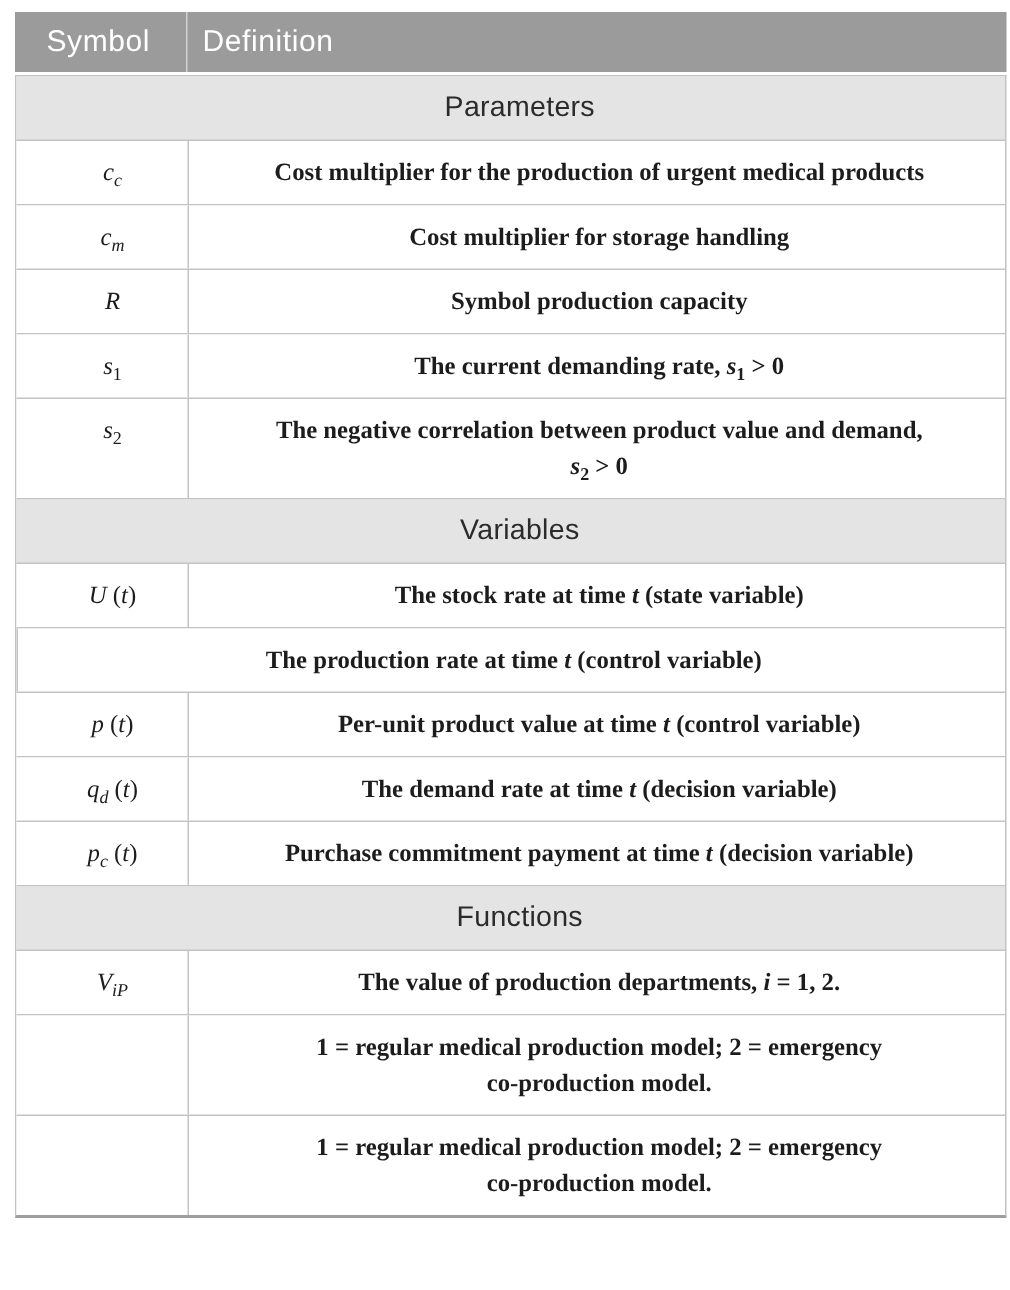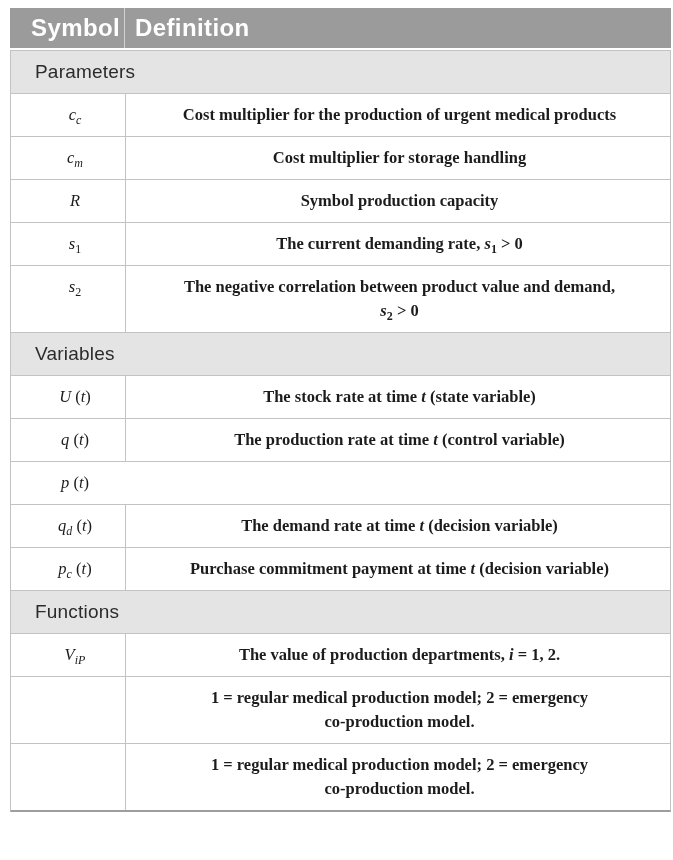--- a/index.html
+++ b/index.html
@@ -9,33 +9,34 @@
     font-family:"Liberation Sans",sans-serif;
     -webkit-font-smoothing:antialiased;
   }
   .table{width:100%;}
   
   .thead{
     display:flex;align-items:stretch;height:40px;
     background:var(--header-bg,#9b9b9b);color:var(--header-text,#ffffff);
     margin-bottom:2px;
   }
-  .hcell{display:flex;align-items:center;font-size:24px;letter-spacing:.4px;font-weight:700;}
+  .hcell{display:flex;align-items:center;font-size:20px;letter-spacing:.4px;font-weight:400;}
   .hcell.sym{width:114px;box-sizing:border-box;padding-left:21px;}
   .hcell.def{flex:1;padding-left:10px;border-left:1px solid rgba(255,255,255,.55);}
   
   .tbody{
     border:1px solid var(--border,#c3c3c3);
     border-bottom:2px solid var(--bottom-border,#9e9e9e);
   }
   .srow{
     background:var(--section-bg,#e4e4e4);color:var(--section-text,#2b2b2b);
     font-size:19px;letter-spacing:.2px;
-    padding:9px 0 9px 24px;line-height:24px;
+    padding:9px 0 9px 12px;line-height:24px;
     border-bottom:1px solid var(--border,#c3c3c3);
+    text-align:center;
   }
   .drow{
     display:flex;background:var(--row-bg,#ffffff);
     border-bottom:1px solid var(--border,#c3c3c3);
     min-height:42px;box-sizing:border-box;text-align:center;
   }
   .drow:last-child{border-bottom:none;}
   .scell,.dcell{
     font-family:"Liberation Serif",serif;
     font-size:16.5px;line-height:24px;color:var(--body-text,#1c1c1c);
@@ -76,25 +77,25 @@
       <div class="drow">
         <div class="scell"><span class="it">s</span><sub>2</sub></div>
         <div class="dcell"><span>The negative correlation between product value and demand,</span><br><span class="it">s</span><sub>2</sub><span> &gt; 0</span></div>
       </div>
       <div class="srow">Variables</div>
       <div class="drow">
         <div class="scell"><span class="it">U</span><span> (</span><span class="it">t</span><span>)</span></div>
         <div class="dcell"><span>The stock rate at time </span><span class="it">t</span><span> (state variable)</span></div>
       </div>
       <div class="drow">
-        <div class="scell"><span class="it">q</span><span> (</span><span class="it">t</span><span>)</span></div>
         <div class="dcell"><span>The production rate at time </span><span class="it">t</span><span> (control variable)</span></div>
       </div>
       <div class="drow">
         <div class="scell"><span class="it">p</span><span> (</span><span class="it">t</span><span>)</span></div>
+        <div class="dcell"><span>Per-unit product value at time </span><span class="it">t</span><span> (control variable)</span></div>
       </div>
       <div class="drow">
         <div class="scell"><span class="it">q</span><sub class="it">d</sub><span> (</span><span class="it">t</span><span>)</span></div>
         <div class="dcell"><span>The demand rate at time </span><span class="it">t</span><span> (decision variable)</span></div>
       </div>
       <div class="drow">
         <div class="scell"><span class="it">p</span><sub class="it">c</sub><span> (</span><span class="it">t</span><span>)</span></div>
         <div class="dcell"><span>Purchase commitment payment at time </span><span class="it">t</span><span> (decision variable)</span></div>
       </div>
       <div class="srow">Functions</div>

